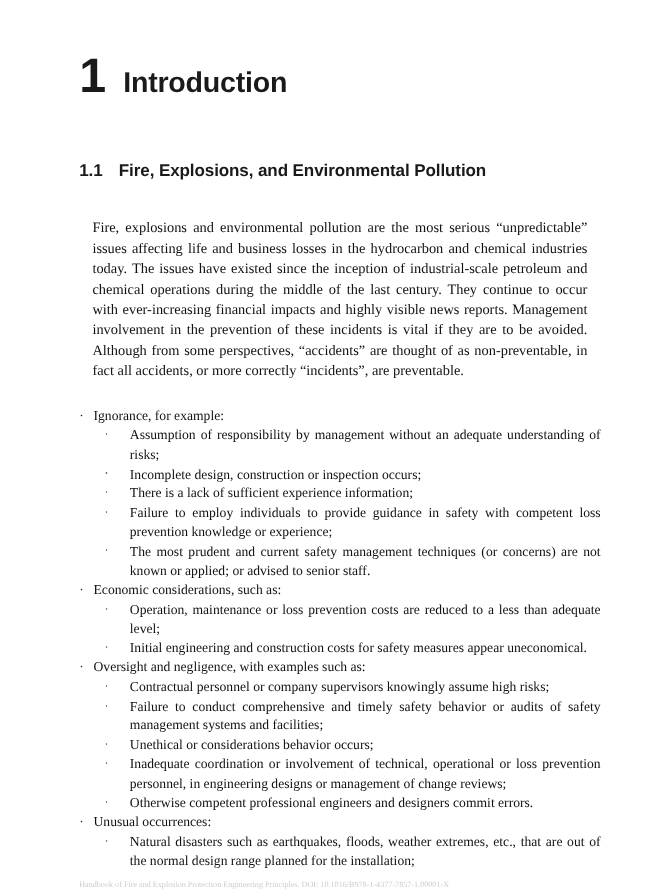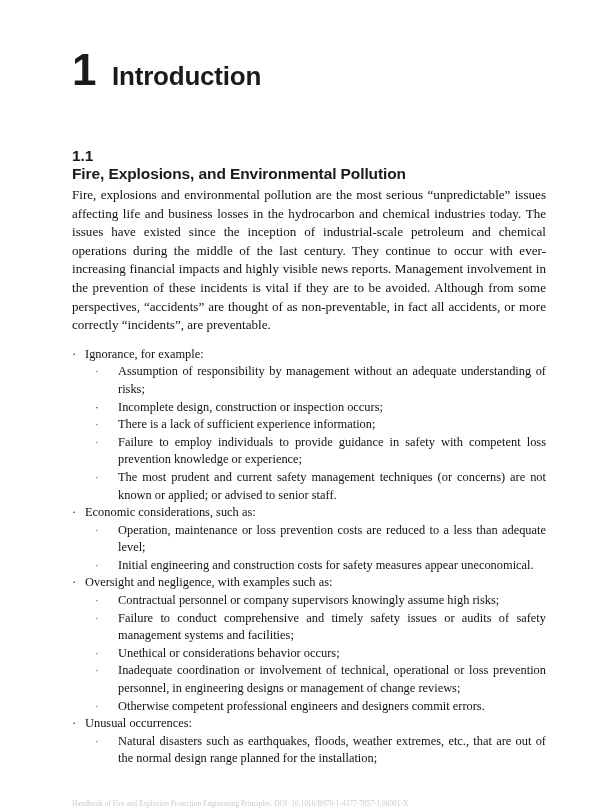--- a/index.html
+++ b/index.html
@@ -55,38 +55,37 @@
     left: 72px;
     top: 147px;
     display: flex;
     align-items: baseline;
     font-family: "Liberation Sans", "DejaVu Sans", sans-serif;
     font-weight: bold;
     font-size: 15.5px;
     color: #1a1a1a;
     white-space: nowrap;
     letter-spacing: -0.1px;
-    flex-direction: column;
   }
   .section-number {
     width: 36px;
     display: inline-block;
   }
   .section-title { display: inline-block; }
 
   
   .content {
     position: absolute;
     left: 72px;
     top: 186px;
     width: 474px;
   }
 
   p.body {
-    margin: 0;
+    margin: 12px;
     font-size: 13.1px;
     line-height: 18.6px;
     text-align: justify;
     text-justify: inter-word;
     hyphens: manual;
   }
   p.body.indent { text-indent: 15px; }
   p.body + p.body { margin-top: 1px; }
 
   .para-gap { height: 11px; }
@@ -228,21 +227,21 @@
       <li>
         <span class="marker">·</span>
         <span class="txt">Oversight and negligence, with examples such as:</span>
         <ul class="lvl2">
           <li>
             <span class="marker">·</span>
             <span class="txt">Contractual personnel or company supervisors knowingly assume high risks;</span>
           </li>
           <li>
             <span class="marker">·</span>
-            <span class="txt">Failure to conduct comprehensive and timely safety issues or audits of safety management systems and facilities;</span>
+            <span class="txt">Failure to conduct comprehensive and timely safety behavior or audits of safety management systems and facilities;</span>
           </li>
           <li>
             <span class="marker">·</span>
             <span class="txt">Unethical or considerations behavior occurs;</span>
           </li>
           <li>
             <span class="marker">·</span>
             <span class="txt">Inadequate coordination or involvement of technical, operational or loss prevention personnel, in engineering designs or management of change reviews;</span>
           </li>
           <li>

